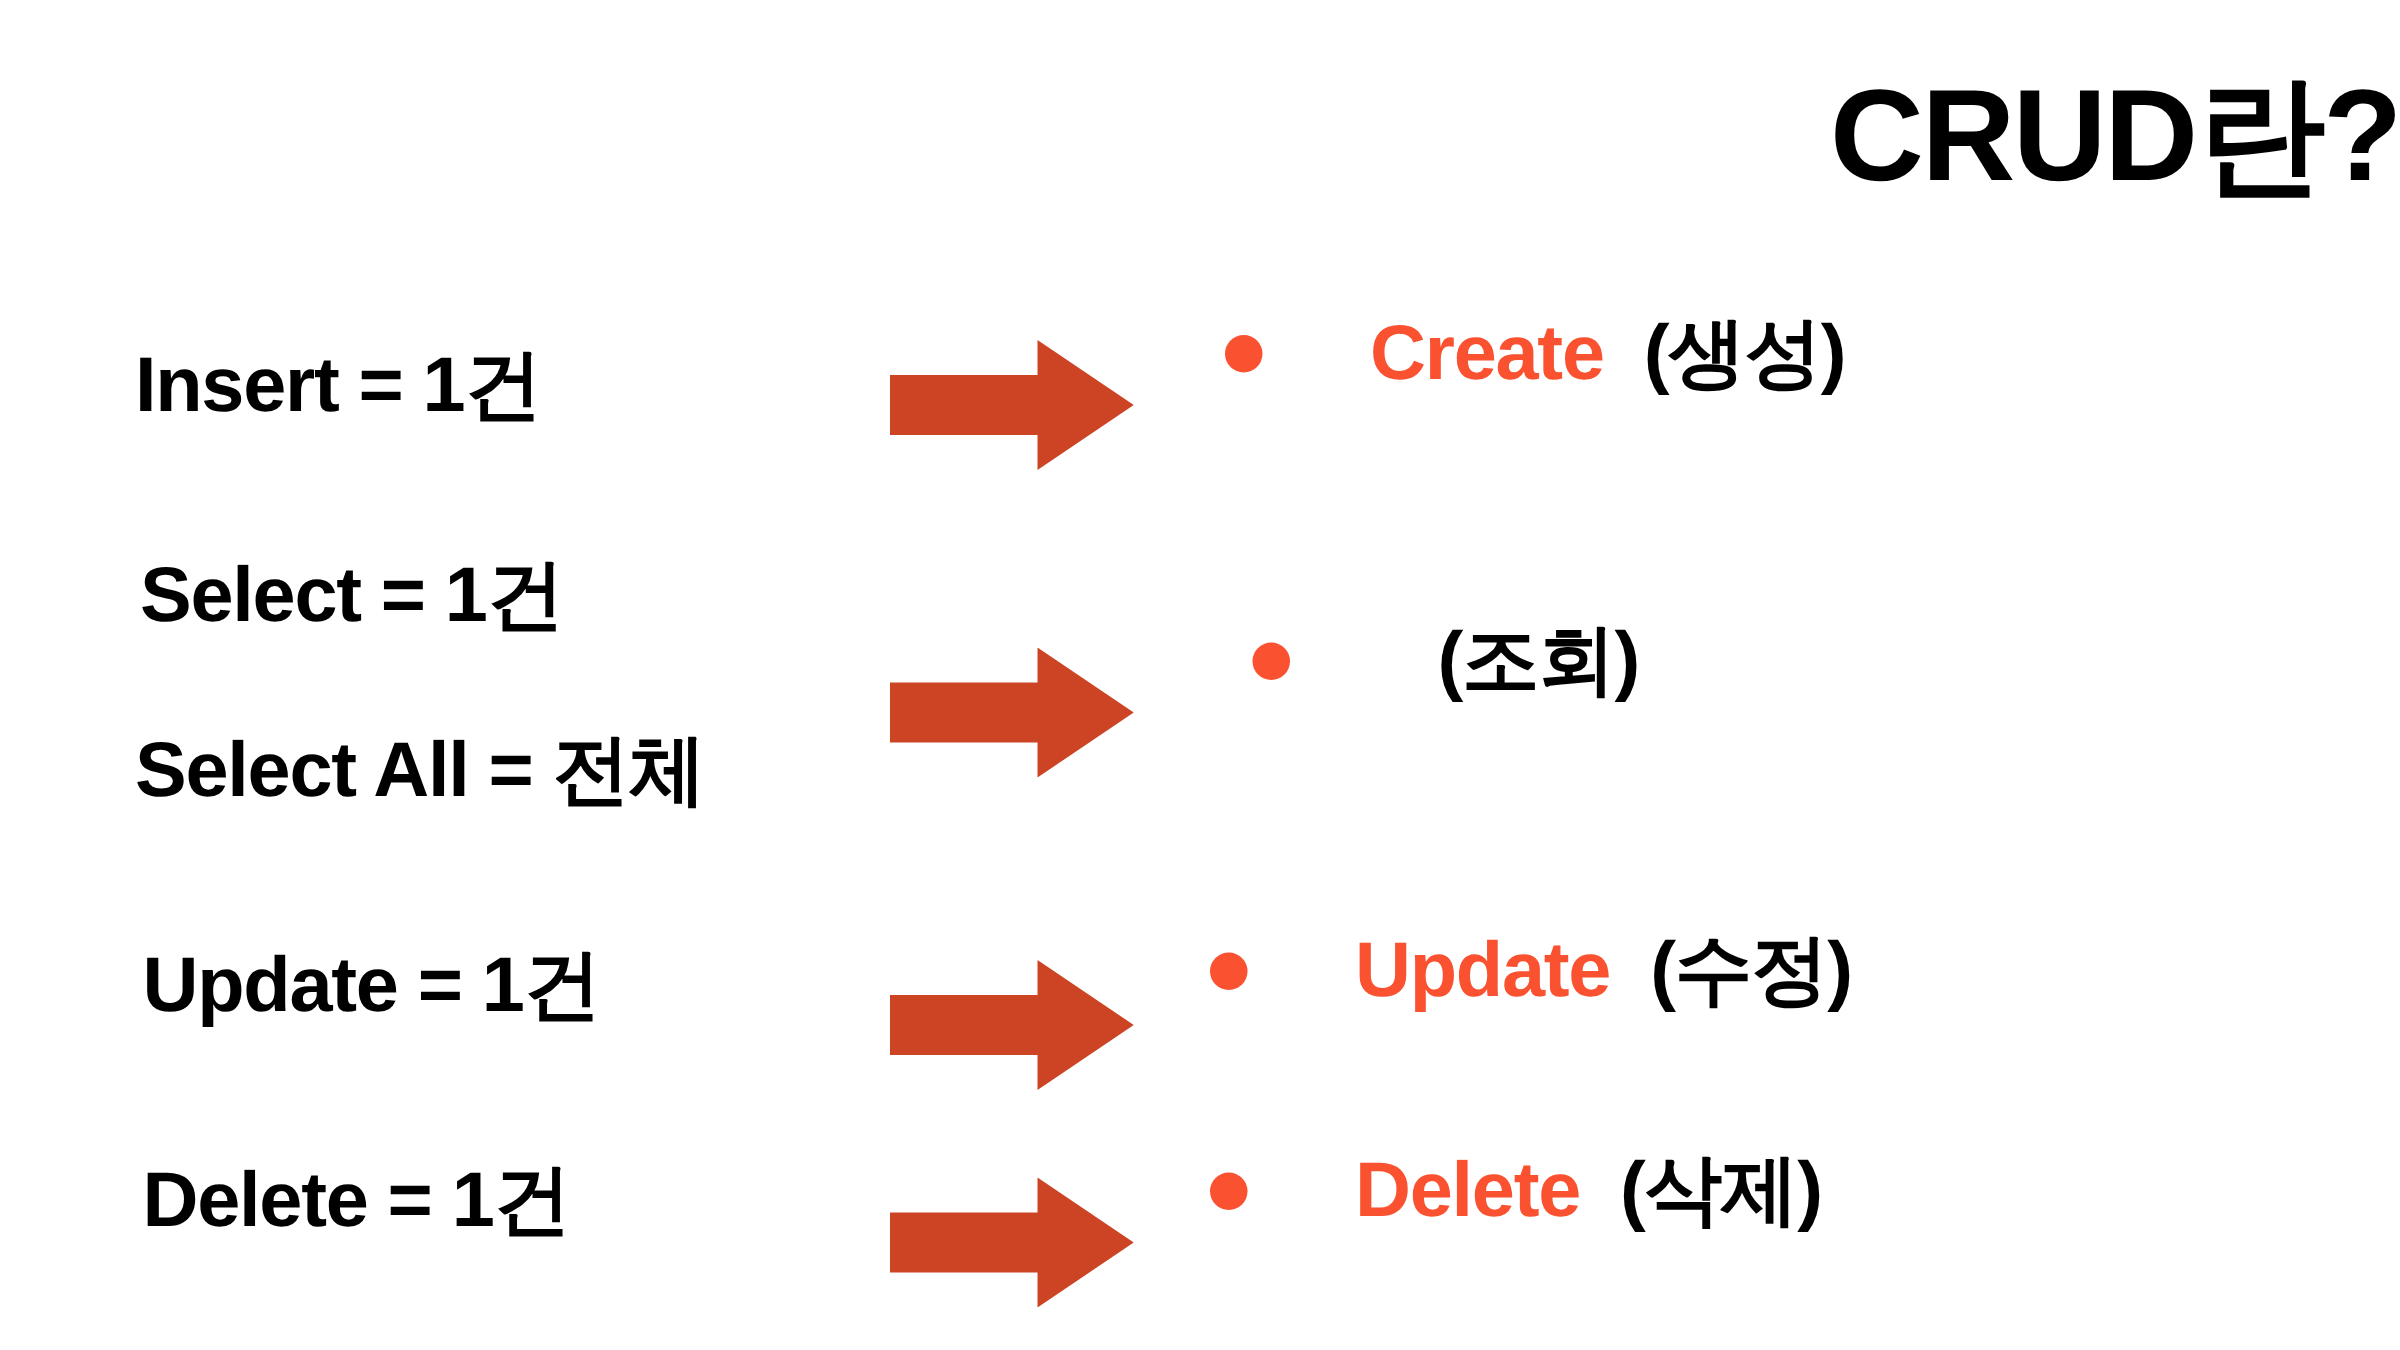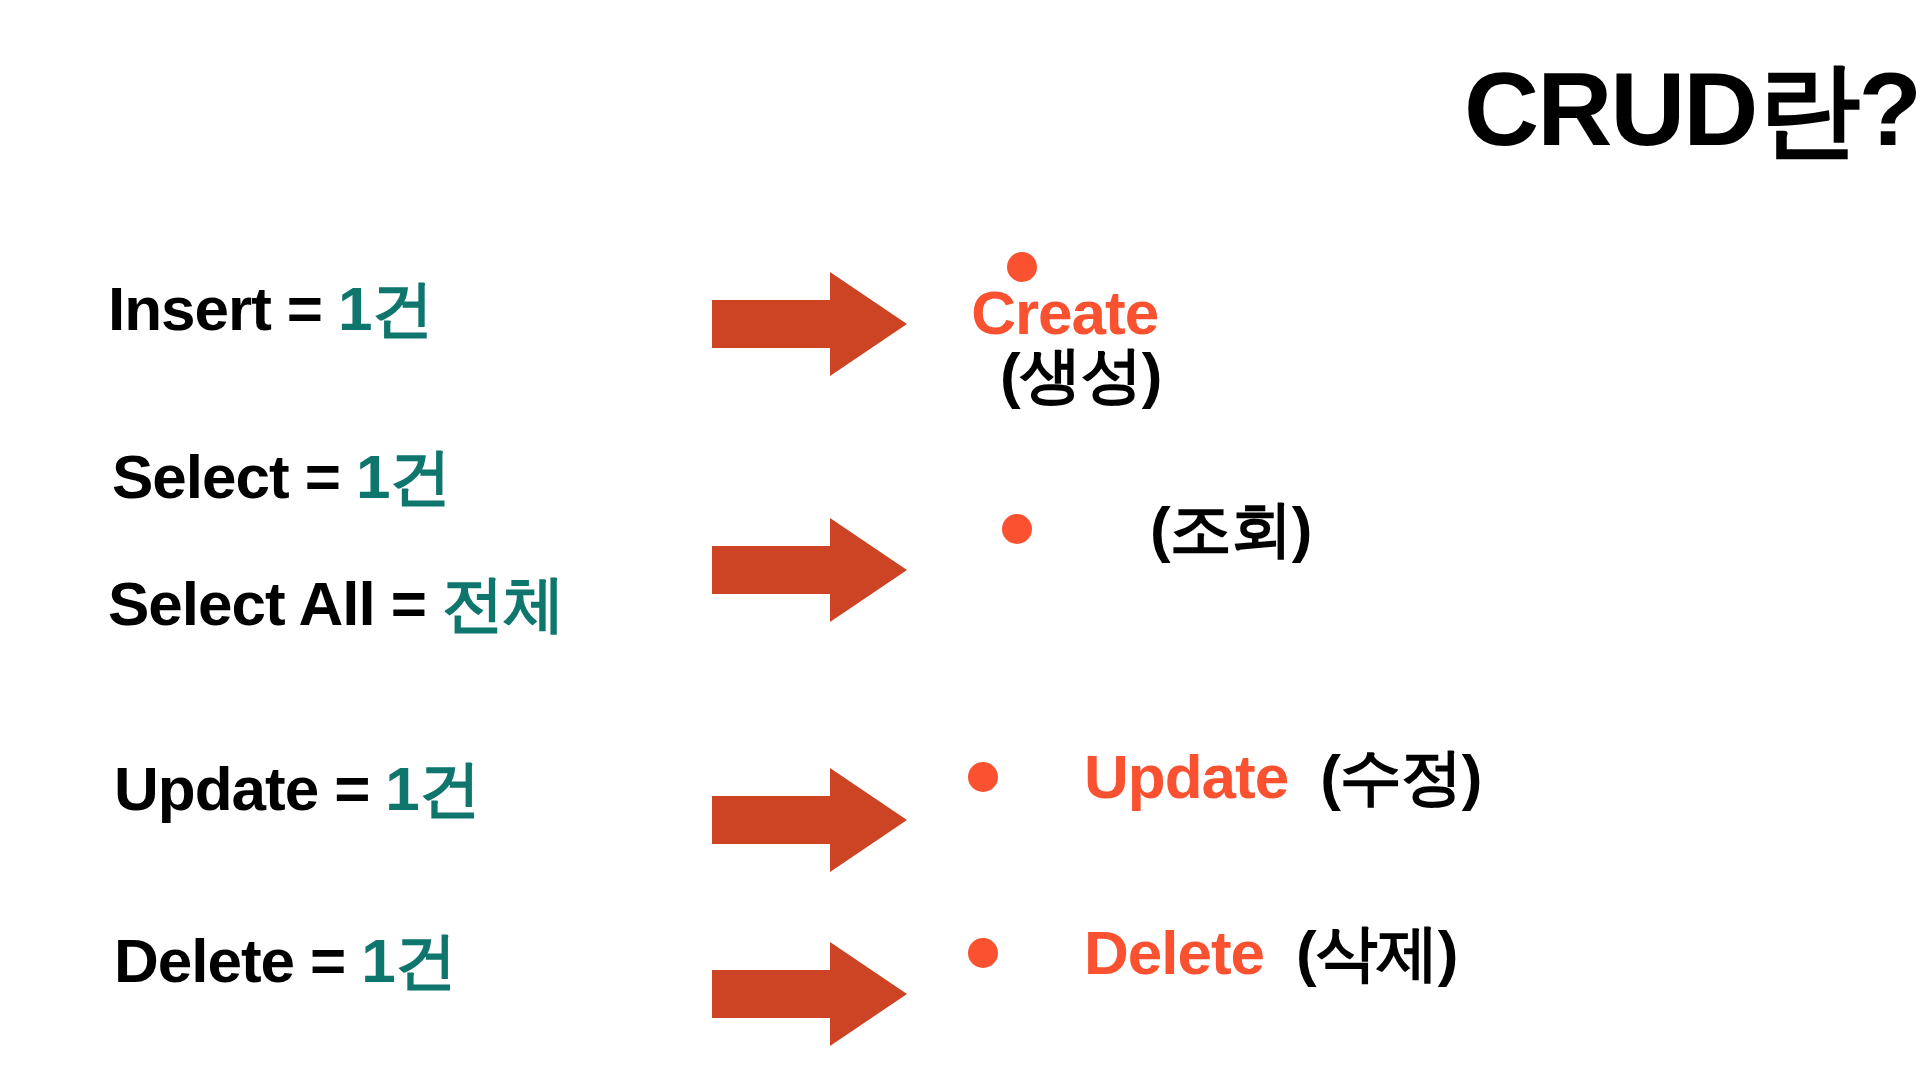--- a/index.html
+++ b/index.html
@@ -50,25 +50,25 @@
     align-items: baseline;
     white-space: nowrap;
     font-size: 62px;
     font-weight: 800;
     letter-spacing: -1px;
     line-height: 1;
     margin-top: 16px;
   }
   .left-row .lbl { color: #000000; }
   .left-row .eq  { color: #000000; margin: 0 16px; }
-  .left-row .val { color: #0f766e; }
+  .left-row .val { color: #000000; }
 
   .r-insert    { position: absolute; top: 0;   left: 4px; }
   .r-select    { position: absolute; top: 168px; left: 8px; }
-  .r-selectall { position: absolute; top: 295px; left: 4px; }
+  .r-selectall { position: absolute; top: 308px; left: 4px; }
   .r-update    { position: absolute; top: 480px; left: 10px; }
   .r-delete    { position: absolute; top: 652px; left: 10px; }
 
   
   .arrow {
     position: absolute;
     width: 195px;
     height: 104px;
   }
   .arrow svg { display: block; width: 100%; height: 100%; }
@@ -99,21 +99,21 @@
     width: 30px;
     height: 30px;
     border-radius: 50%;
     background: #FA5130;
     flex: 0 0 auto;
     margin-right: 86px;
   }
   .term { color: #FA5130; }
   .gloss { color: #000000; margin-left: 32px; }
 
-  .rr1 { top: 16px;  left: 0px; flex-direction: column; }
+  .rr1 { top: 16px;  left: 12px; }
   .rr2 { top: 262px; left: 34px; }
   .rr3 { top: 510px; left: 0px; }
   .rr4 { top: 686px; left: 0px; }
 </style>
 </head>
 <body>
 
 <div class="slide">
 
   <div class="title">CRUD란?</div>

